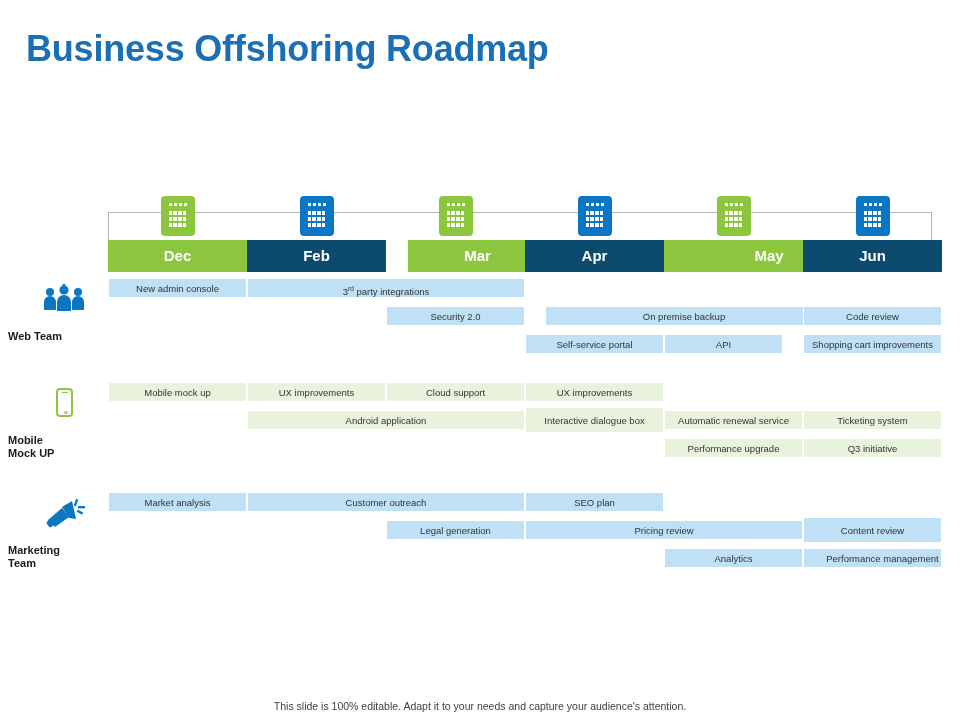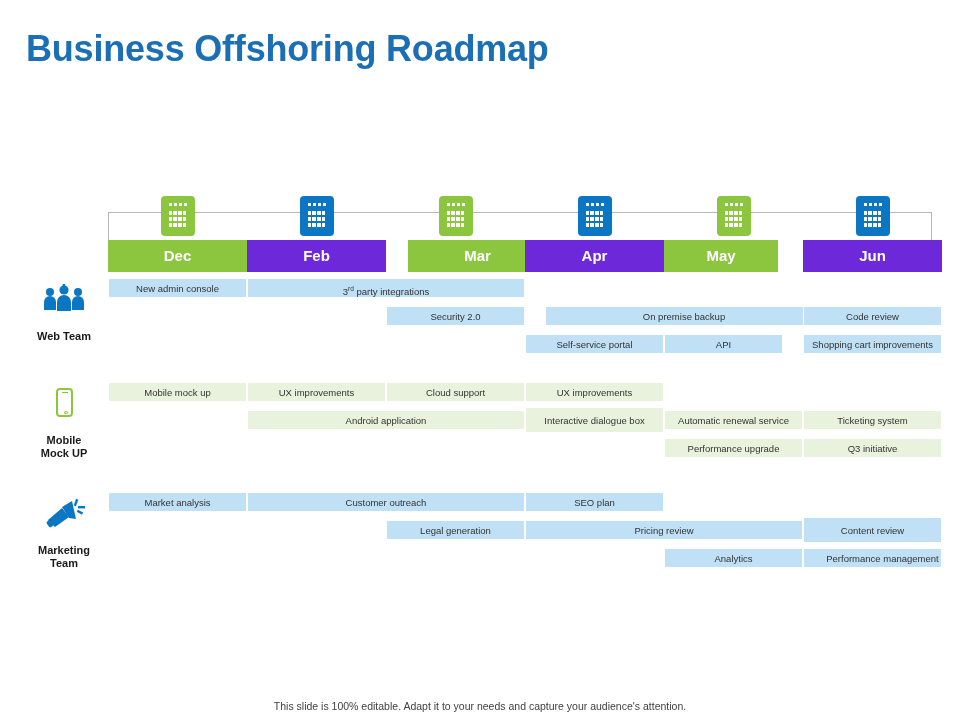--- a/index.html
+++ b/index.html
@@ -103,21 +103,21 @@
     position: absolute;
     top: 240px;
     height: 32px;
     line-height: 32px;
     text-align: center;
     color: #ffffff;
     font-size: 15px;
     font-weight: bold;
   }
   .month-cell.green { background: #8cc63f; }
-  .month-cell.blue  { background: #6d28d9; }
+  .month-cell.blue  { background: #0c4a6e; }
 
   
   .bar {
     position: absolute;
     height: 20px;
     line-height: 20px;
     text-align: center;
     font-size: 9.5px;
     color: #333333;
     white-space: nowrap;
@@ -127,21 +127,21 @@
   }
   .bar.tall { height: 26px; line-height: 26px; }
   .bar.blue-fill  { background: #bfe0f5; }
   .bar.green-fill { background: #e9f2dc; }
   .bar sup { font-size: 6.5px; vertical-align: super; }
 
   
   .team-label {
     position: absolute;
     width: 112px;
-    text-align: center;
+    text-align: left;
     font-size: 11px;
     font-weight: bold;
     color: #1a1a1a;
     line-height: 13px;
   }
   .team-icon {
     position: absolute;
     width: 44px;
     height: 40px;
   }
@@ -338,21 +338,21 @@
             <div class="cal-cell"></div>
           </div>
         </div>
       </div>
     </div>
   <div id="month-header">
       <div class="month-cell green" style="left: 108px; width: 139px;">Dec</div>
       <div class="month-cell blue" style="left: 247px; width: 139px;">Feb</div>
       <div class="month-cell green" style="left: 408px; width: 139px;">Mar</div>
       <div class="month-cell blue" style="left: 525px; width: 139px;">Apr</div>
-      <div class="month-cell green" style="left: 664px; width: 114px;">May</div>
+      <div class="month-cell green" style="left: 664px; width: 114px; padding-left: 48px;">May</div>
       <div class="month-cell blue" style="left: 803px; width: 139px;">Jun</div>
     </div>
   <div id="track-labels">
       <div class="team-icon" style="left: 42px; top: 284px;">
         <svg class="people" viewBox="0 0 44 28" xmlns="http://www.w3.org/2000/svg">
           <circle cx="8" cy="8" r="4" fill="#0a76c4"></circle>
           <path d="M2 26 v-8 a6 6 0 0 1 12 0 v8 z" fill="#0a76c4"></path>
           <circle cx="36" cy="8" r="4" fill="#0a76c4"></circle>
           <path d="M30 26 v-8 a6 6 0 0 1 12 0 v8 z" fill="#0a76c4"></path>
           <circle cx="22" cy="6" r="4.6" fill="#0a76c4"></circle>

